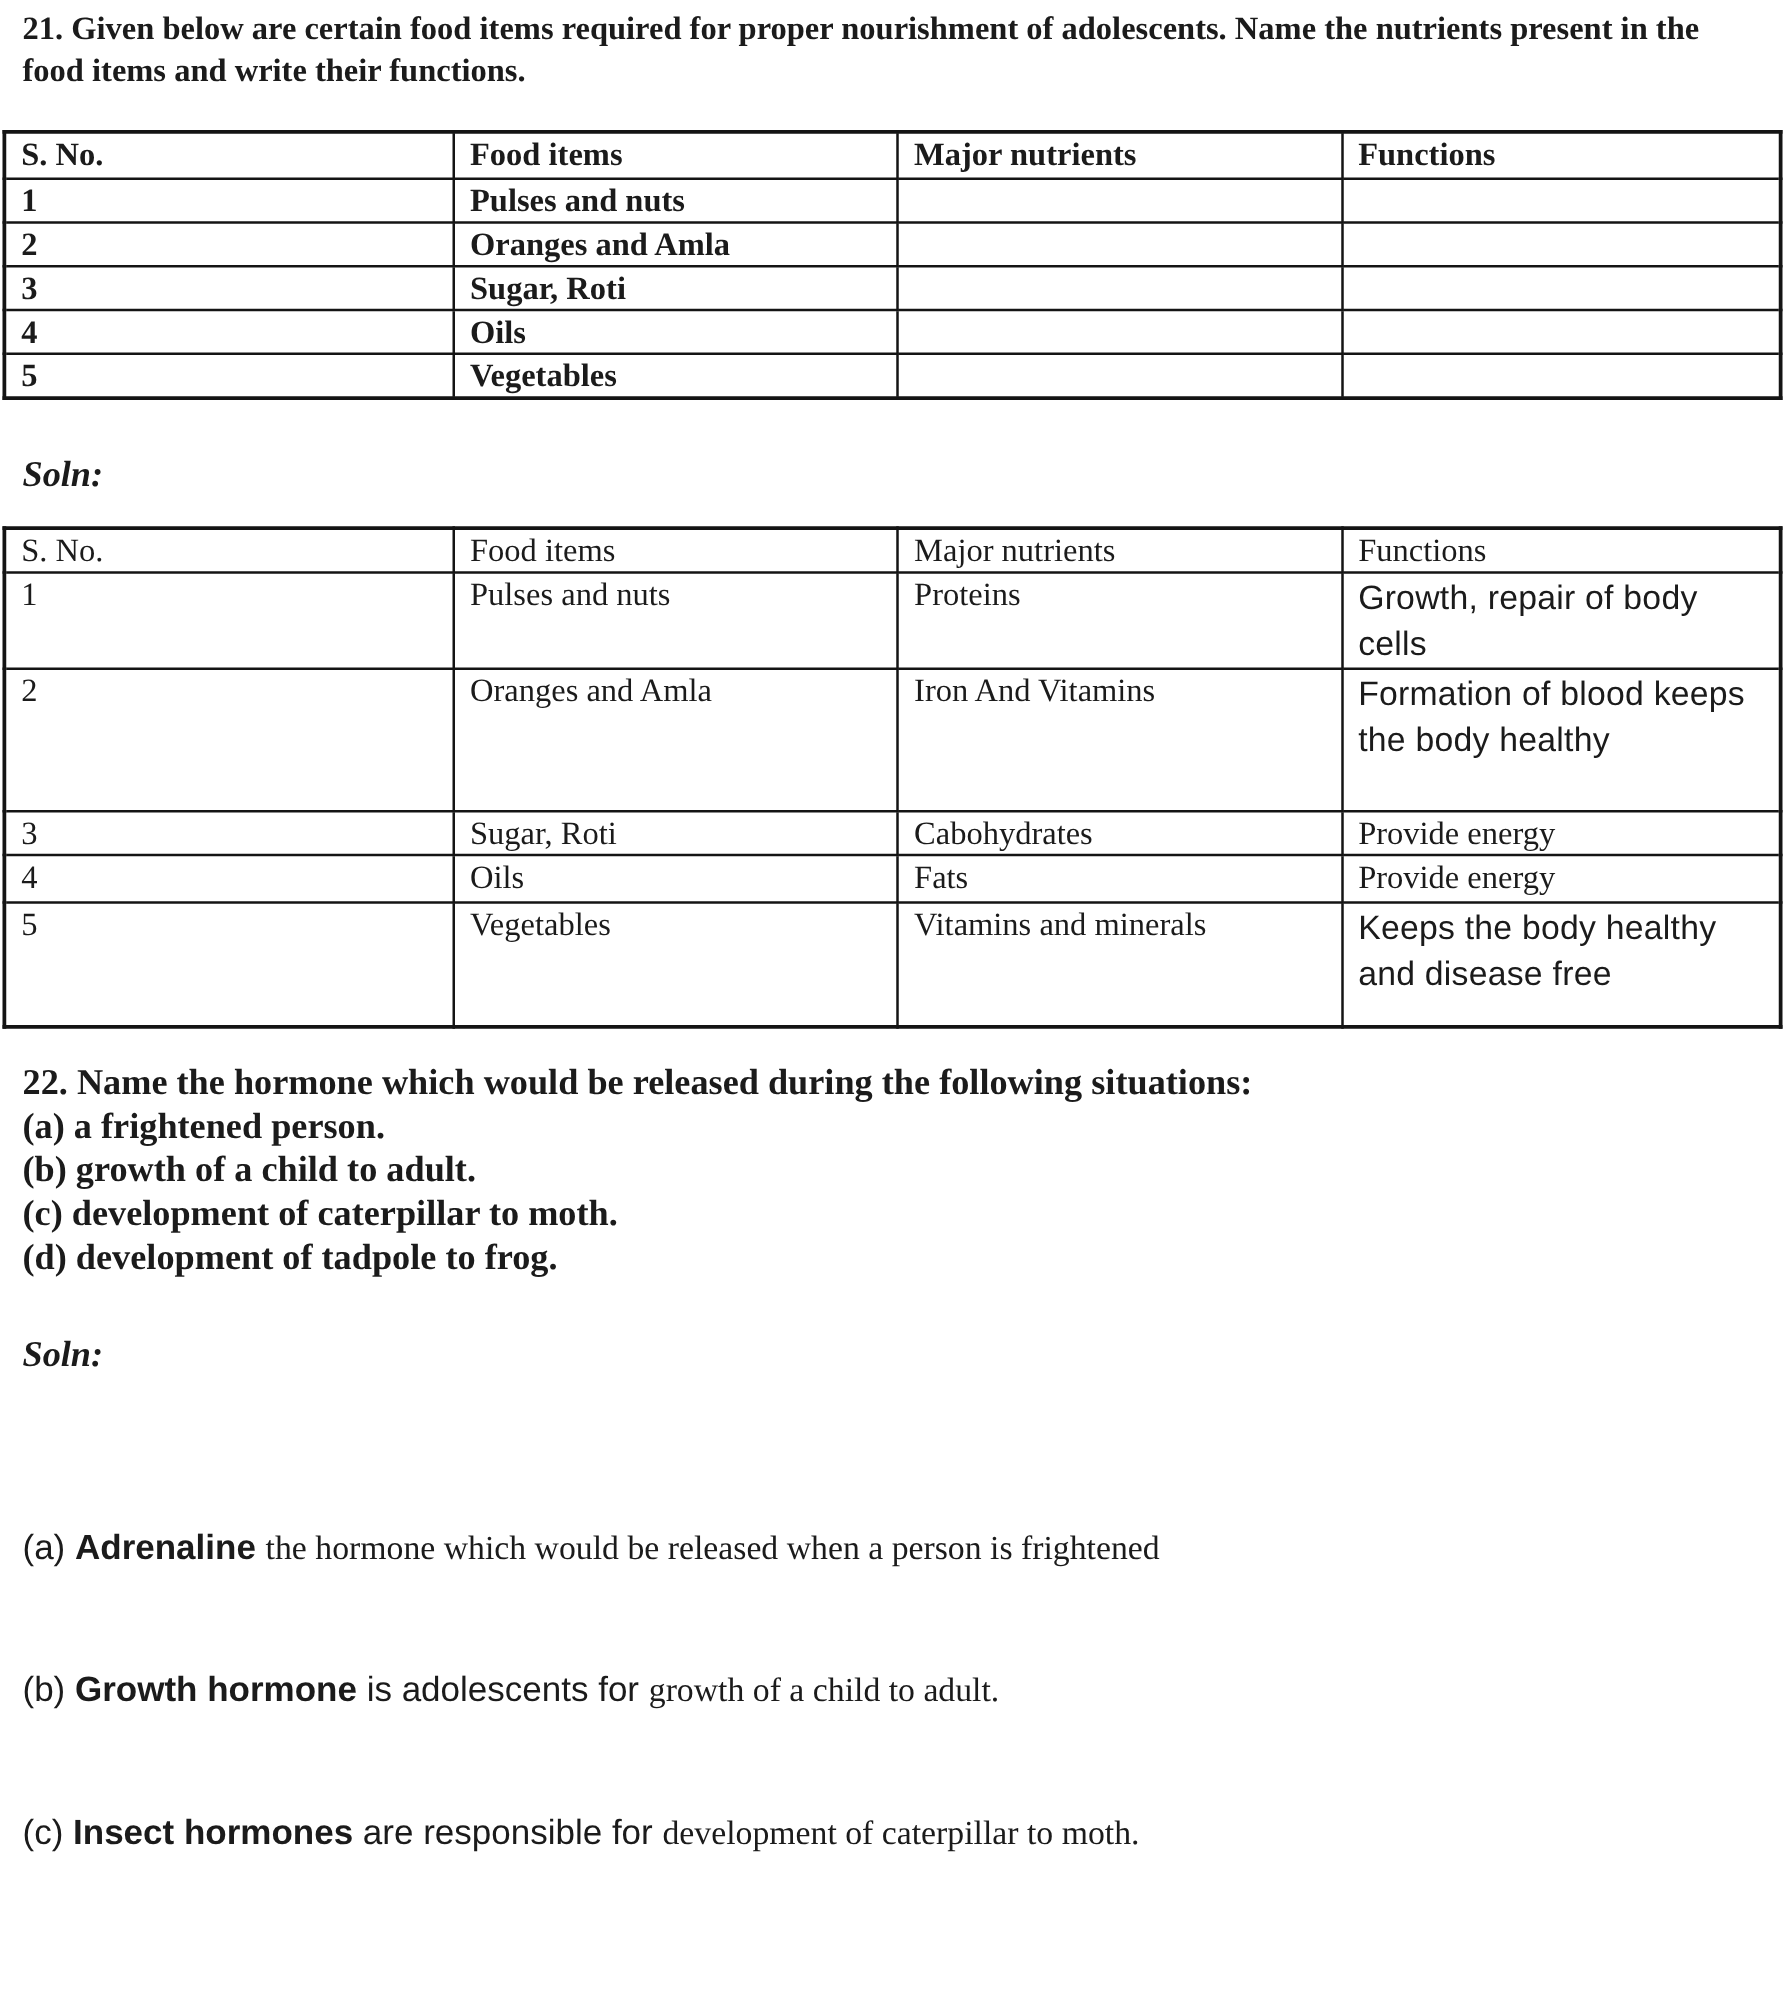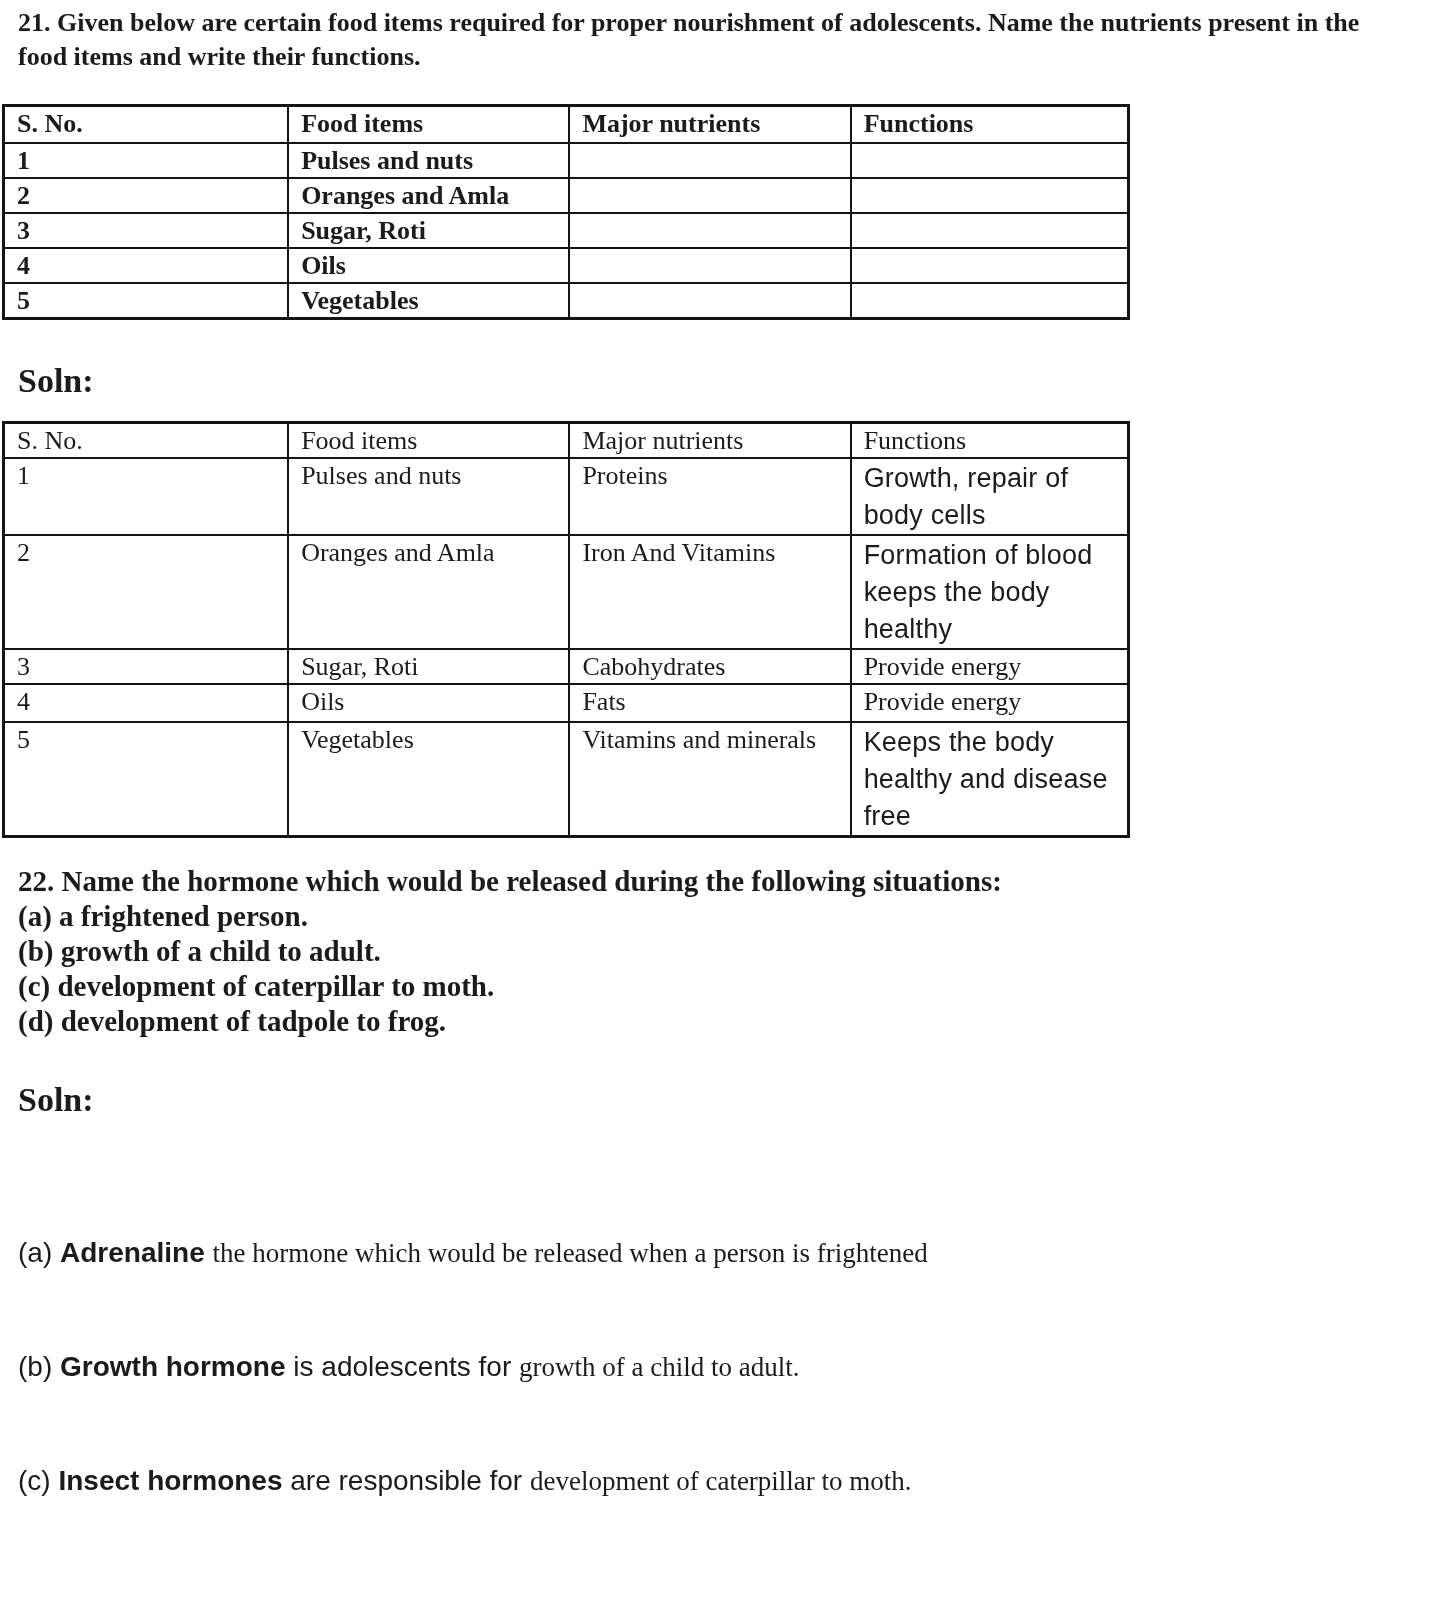--- a/index.html
+++ b/index.html
@@ -13,31 +13,32 @@
 
   
   .q-bold {
     font-weight:bold;
     font-size:26px;
     line-height:34px;
     max-width:1385px;
   }
   .soln {
     font-weight:bold;
-    font-size:34px;
+    font-size:29px;
     line-height:33px;
+    font-style:italic;
   }
   .soln-1 { margin-top:44px; }
   .soln-2 { margin-top:44px; }
 
   
   table {
     border-collapse:collapse;
     table-layout:fixed;
-    width:1128px;
+    width:1424px;
     margin-left:-16px;
     border:3px solid #141414;
   }
   col.c1 { width:25.3%; }
   col.c2 { width:25.0%; }
   col.c3 { width:25.0%; }
   col.c4 { width:24.7%; }
   td {
     border:2px solid #141414;
     padding:1px 10px 0 12px;

